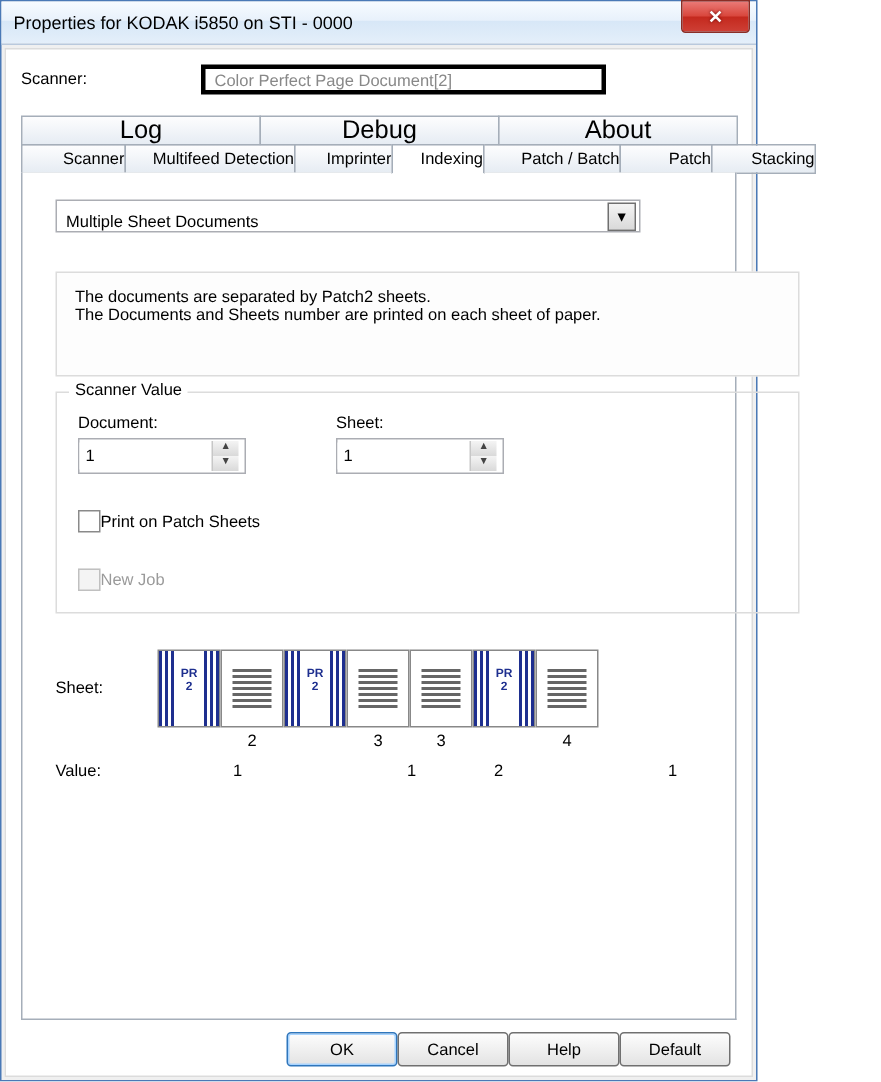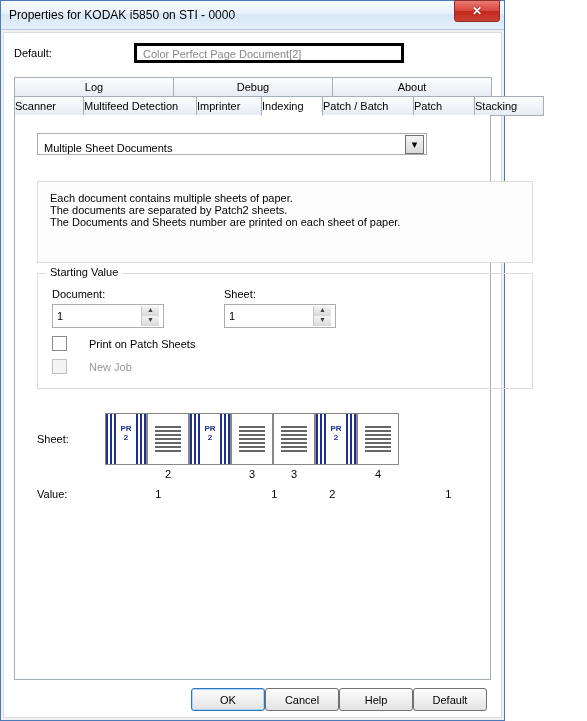--- a/index.html
+++ b/index.html
@@ -6,23 +6,23 @@
   .window{width:505px;height:721px;border:1px solid #4a79b6;box-sizing:border-box;display:flex;flex-direction:column;background:#f0f0f0}
   .titlebar{height:28px;background:linear-gradient(to bottom,#f7fbff 0%,#e8f1fb 45%,#d7e7f7 46%,#e4effa 100%);display:flex;align-items:center;padding:0 0 0 8px;border-bottom:1px solid #b9c9dd}
   .titlebar-text{flex:1;color:#000;font-size:12px}
   .close-btn{width:44px;height:20px;background:linear-gradient(to bottom,#ea7a77 0%,#d9473d 48%,#c4291e 52%,#ce3f35 100%);border:1px solid #8a2d25;border-radius:0 0 3px 3px;color:#fff;display:flex;align-items:center;justify-content:center;margin-right:4px;margin-top:-8px;font-weight:bold;font-size:12px;text-shadow:0 0 2px #600}
   .client{flex:1;background:#fff;margin:2px;border:1px solid #dcdcdc;padding:8px 10px 6px 10px;display:flex;flex-direction:column;position:relative}
   .preset-row{display:flex;align-items:center;margin:2px 0 14px 0}
   .preset-label{width:120px}
   .preset-field{flex:0 0 270px;height:20px;border:3px solid #000000;background:#fff;color:#888;padding:2px 6px;box-sizing:border-box}
   
   .tab-row{display:flex}
-  .tab-row .tab{flex:1;height:20px;border:1px solid #a5aeb9;background:linear-gradient(to bottom,#fdfdfe,#e6ecf3);text-align:center;line-height:18px;font-size:11px;margin-right:-1px;box-sizing:border-box}
+  .tab-row .tab{flex:1;height:20px;border:1px solid #a5aeb9;background:linear-gradient(to bottom,#fdfdfe,#e6ecf3);text-align:center;line-height:18px;font-size:17px;margin-right:-1px;box-sizing:border-box}
   .tab-row2{display:flex;margin-top:-1px}
-  .tab-row2 .tab{height:20px;border:1px solid #a5aeb9;background:linear-gradient(to bottom,#fdfdfe,#e6ecf3);text-align:left;line-height:18px;font-size:11px;margin-right:-1px;box-sizing:border-box}
+  .tab-row2 .tab{height:20px;border:1px solid #a5aeb9;background:linear-gradient(to bottom,#fdfdfe,#e6ecf3);text-align:right;line-height:18px;font-size:11px;margin-right:-1px;box-sizing:border-box}
   .tab-row2 .tab.active{background:#fff;border-bottom:1px solid #fff;position:relative;z-index:2}
   .tab-page{border:1px solid #a5aeb9;border-top:none;flex:1;background:#fff;padding:18px 22px 10px 22px;margin-top:-1px}
   .tw-a{flex:0 0 70px}
   .tw-b{flex:0 0 114px}
   .tw-c{flex:0 0 66px}
   .tw-d{flex:0 0 62px}
   .tw-e{flex:0 0 92px}
   .tw-f{flex:0 0 62px}
   .tw-g{flex:0 0 70px}
   .format-label{margin-bottom:4px}
@@ -31,21 +31,21 @@
   .combo-btn{width:17px;height:17px;border:1px solid #707070;background:linear-gradient(to bottom,#f4f4f4,#d9d9d9);display:flex;align-items:center;justify-content:center}
   .description{border:1px solid #dcdcdc;background:#fdfdfd;margin-top:26px;padding:10px 12px 34px 12px;width:496px;box-sizing:border-box;color:#000}
   .fieldset{border:1px solid #dcdcdc;margin-top:10px;padding:10px 14px 14px 14px;width:496px;box-sizing:border-box;position:relative}
   .legend{position:absolute;top:-8px;left:8px;background:#fff;padding:0 4px}
   .sv-row{display:flex;gap:60px;margin-top:4px}
   .sv-col .lbl{margin-bottom:4px}
   .spin{display:flex;width:110px;height:22px;border:1px solid #abadb3;background:#fff;align-items:center}
   .spin input{border:none;outline:none;width:80px;padding:0 4px;font:inherit;height:18px}
   .spin-btns{width:17px;display:flex;flex-direction:column;border-left:1px solid #c7c7c7}
   .spin-btns div{height:10px;background:linear-gradient(to bottom,#f4f4f4,#d9d9d9);font-size:7px;line-height:8px;text-align:center;color:#444}
-  .chk-row{display:flex;align-items:center;margin-top:8px;gap:22px}
+  .chk-row{display:flex;align-items:center;margin-top:24px;gap:0}
   .chk{width:13px;height:13px;border:1px solid #8a8a8a;background:#fff}
   .chk.disabled{border-color:#c0c0c0;background:#f4f4f4}
   .chk-row.disabled{color:#9a9a9a}
   
   .strip{display:flex;margin-top:24px;align-items:flex-start}
   .row-label{width:56px;padding-top:20px}
   .cells{display:flex;margin-left:12px}
   .cell{width:42px;display:flex;flex-direction:column;align-items:center}
   .pg{width:42px;height:52px;border:1px solid #888;background:#fff;box-sizing:border-box;display:flex;flex-direction:column;align-items:center;justify-content:center;gap:2px;padding:4px}
   .pg .line{height:2px;background:#666;width:80%}
@@ -71,21 +71,21 @@
   <div class="titlebar">
     <div class="titlebar-text">Properties for KODAK i5850 on STI - 0000</div>
     <div class="close-btn">
       <span>✕</span>
     </div>
   </div>
 
   <div class="client">
 
     <div class="preset-row">
-      <div class="preset-label">Default:</div>
+      <div class="preset-label">Scanner:</div>
       <div class="preset-field">Color Perfect Page Document[2]</div>
     </div>
 
     <div class="tab-row">
       <div class="tab">Log</div>
       <div class="tab">Debug</div>
       <div class="tab">About</div>
     </div>
 
     <div class="tab-row2">
@@ -99,27 +99,26 @@
     </div>
 
     <div class="tab-page">
 
       <div class="combo">
         <span>Multiple Sheet Documents</span>
         <div class="combo-btn">▾</div>
       </div>
 
       <div class="description">
-        <div>Each document contains multiple sheets of paper.</div>
         <div>The documents are separated by Patch2  sheets.</div>
         <div>The Documents and Sheets number are printed on each sheet of paper.</div>
       </div>
 
       <div class="fieldset">
-        <div class="legend">Starting Value</div>
+        <div class="legend">Scanner Value</div>
         <div class="sv-row">
           <div class="sv-col">
             <div class="lbl">Document:</div>
             <div class="spin">
               <input value="1" style="">
               <div class="spin-btns">
                   <div>▲</div>
                   <div>▼</div>
                 </div>
             </div>

